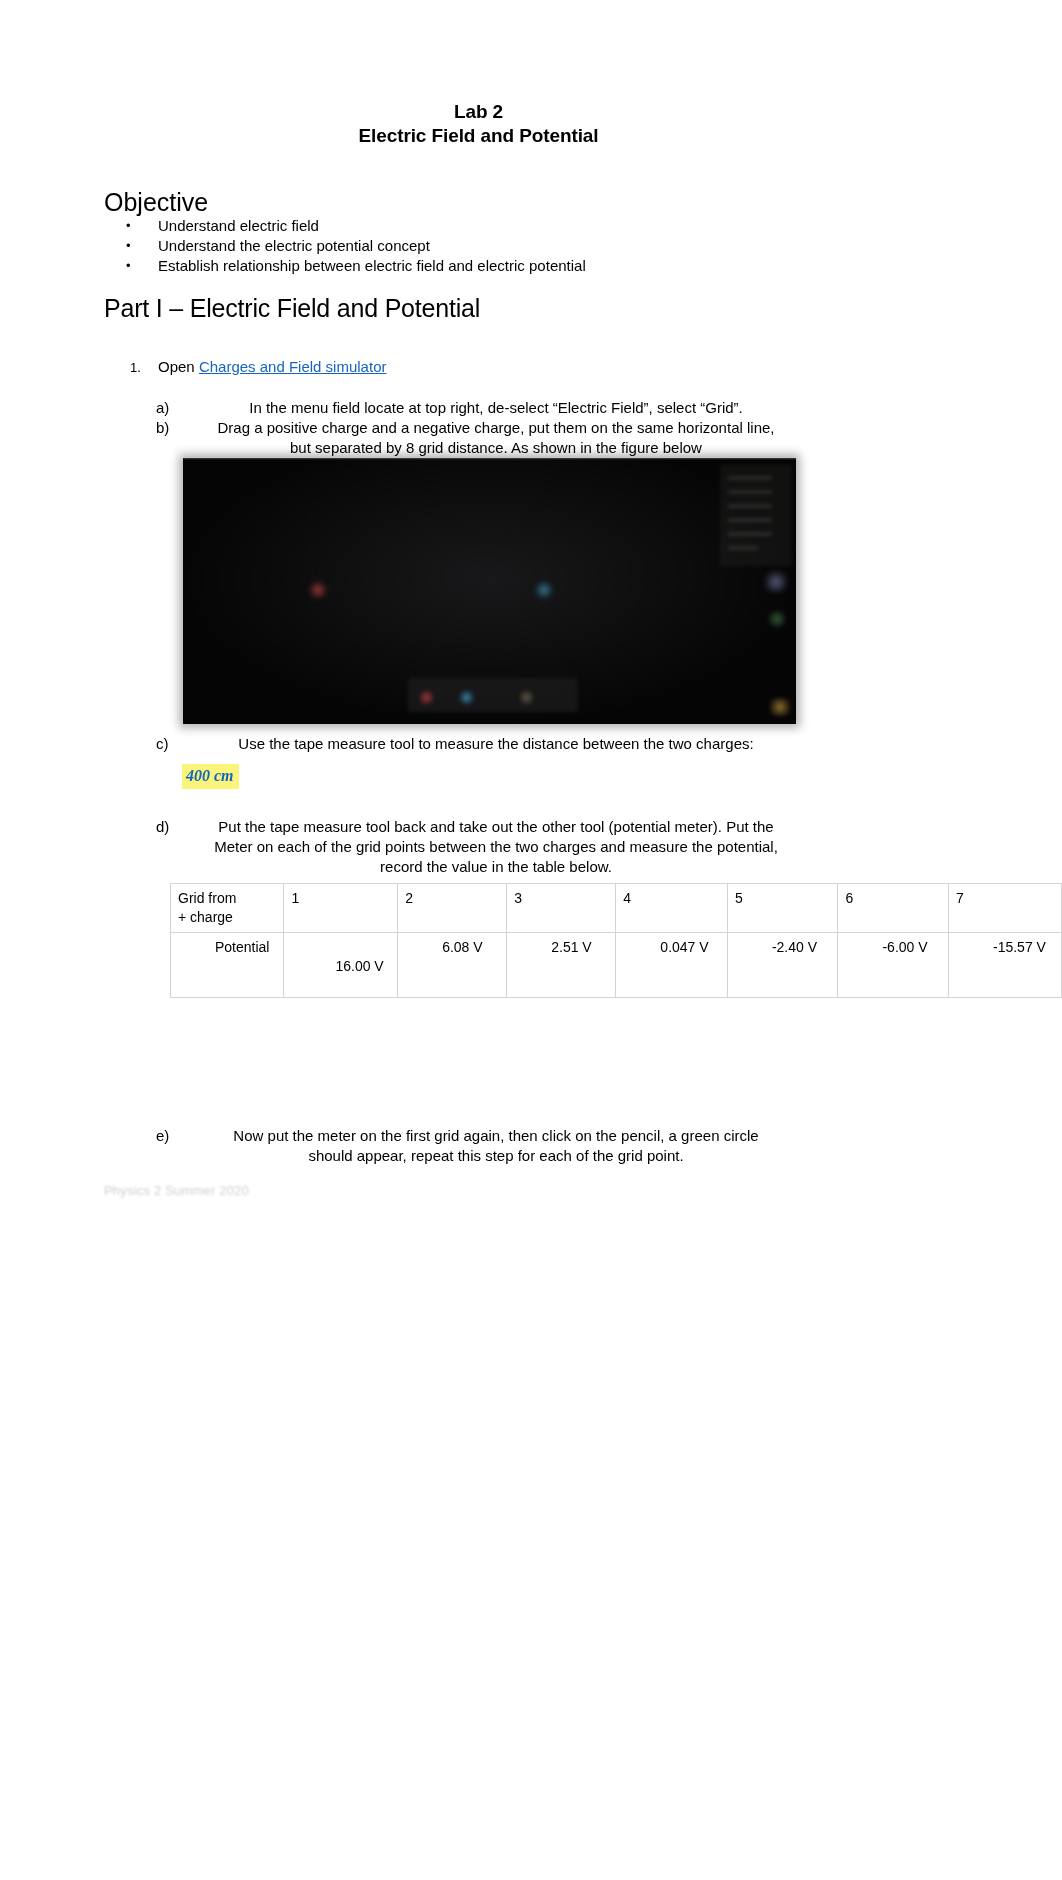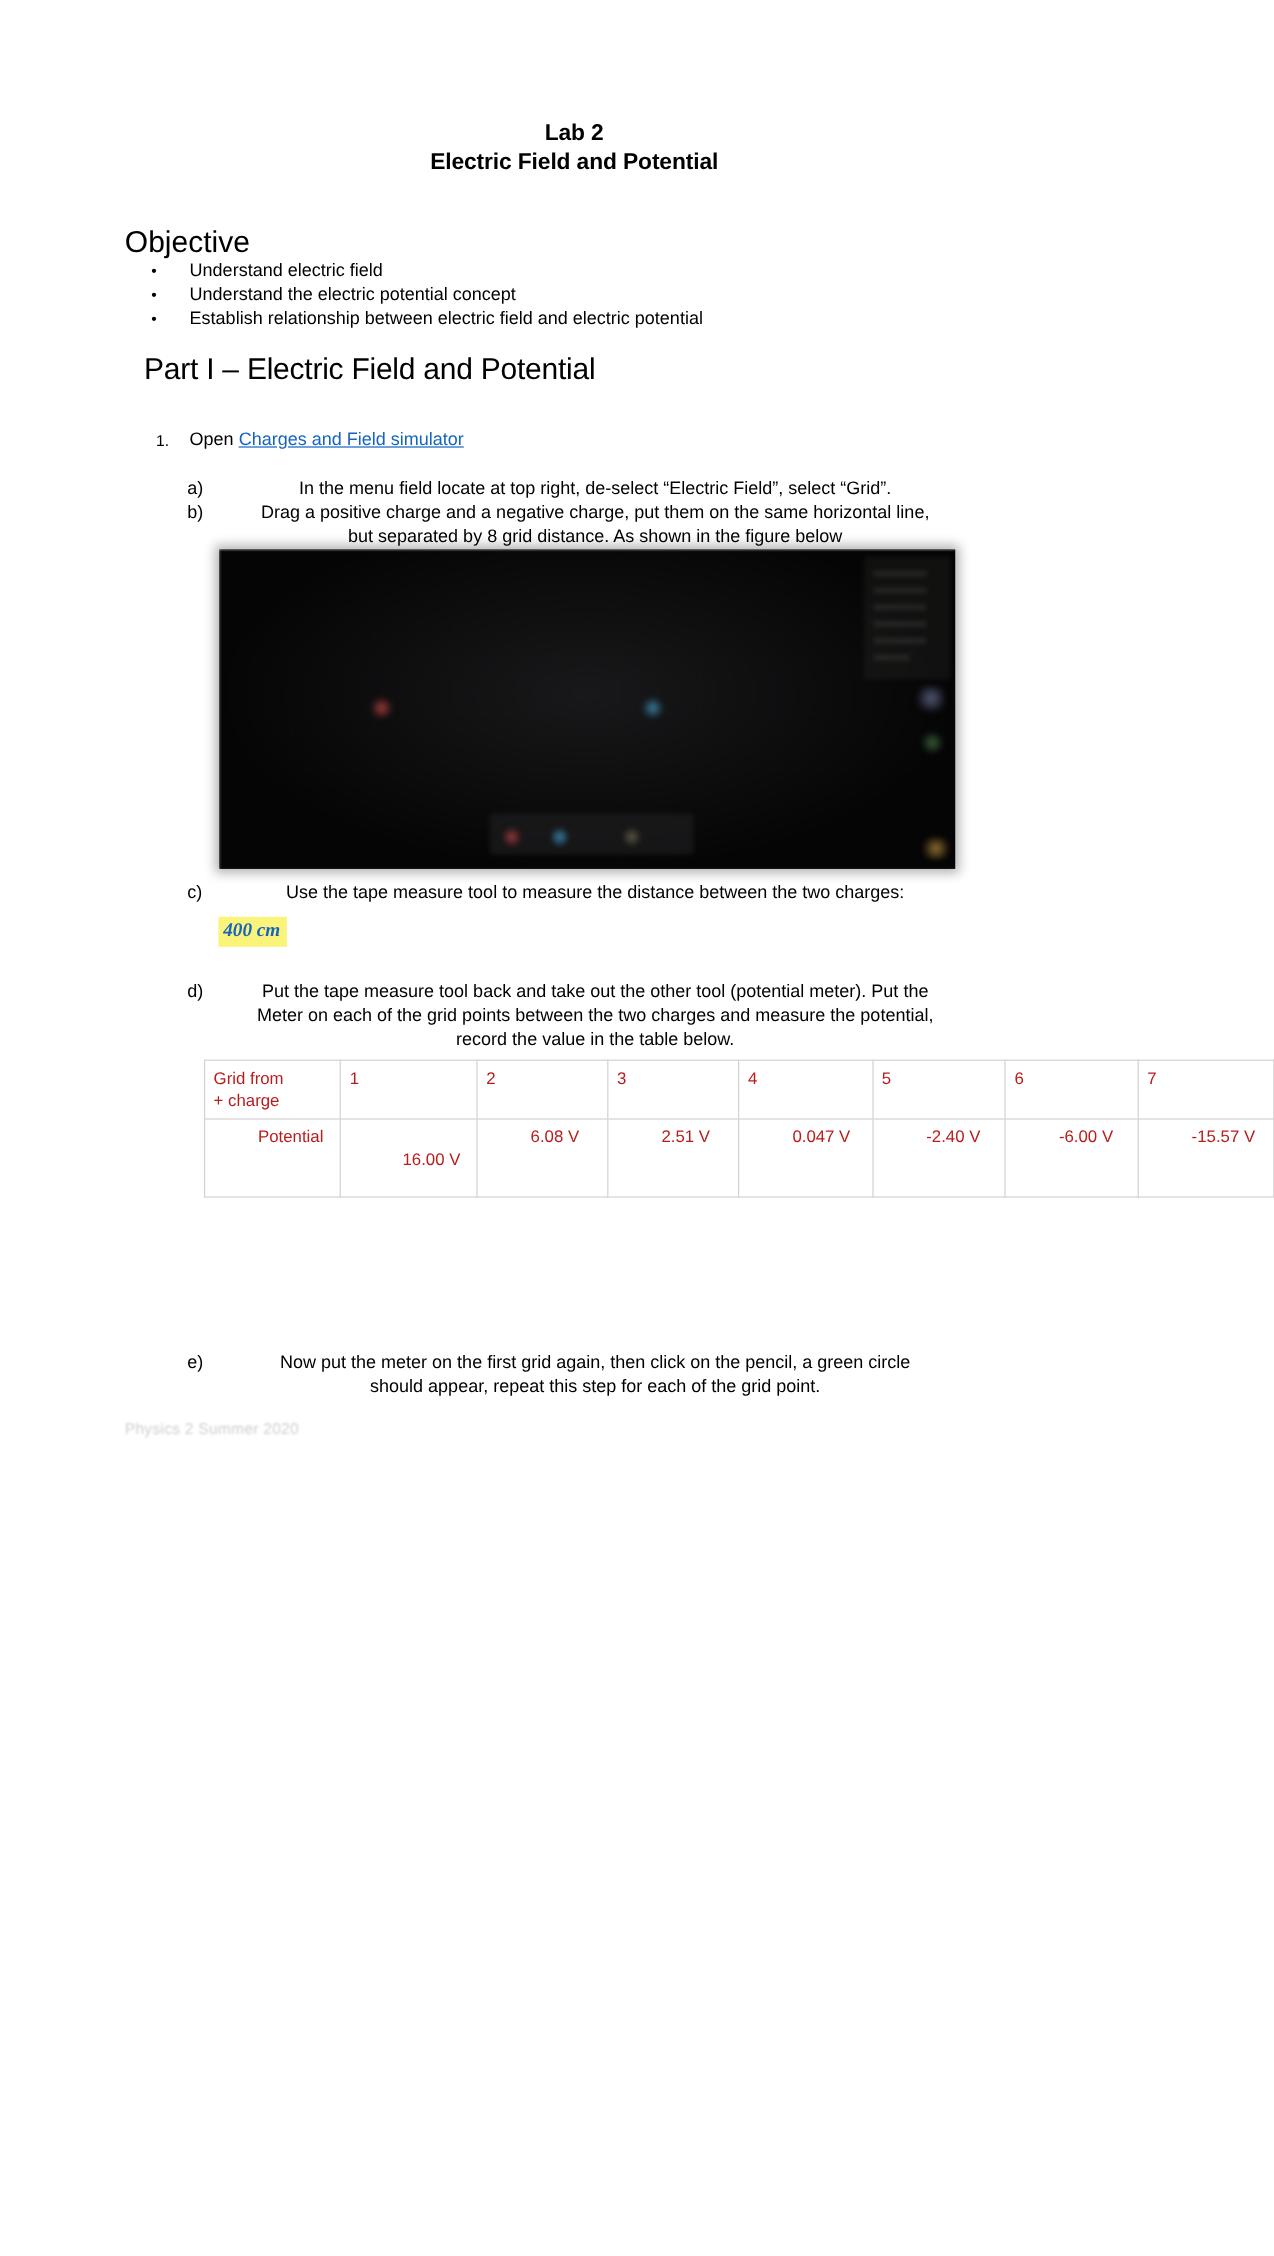--- a/index.html
+++ b/index.html
@@ -42,21 +42,21 @@
   .h-objective {
     position: absolute;
     left: 104px;
     top: 188px;
     font-size: 25px;
     line-height: 28px;
     font-weight: normal;
   }
   .h-part1 {
     position: absolute;
-    left: 120px;
+    left: 104px;
     top: 294px;
     font-size: 25px;
     line-height: 28px;
     font-weight: normal;
     letter-spacing: -0.2px;
   }
 
   
   .bullets {
     position: absolute;
@@ -286,21 +286,21 @@
     font-size: 14px;
     line-height: 19px;
     table-layout: fixed;
   }
   .data-table td {
     border: 1px solid #d3d3d3;
     vertical-align: top;
     padding: 5px 6px 5px 7px;
     font-size: 14px;
     line-height: 19px;
-    color: #b91c1c;
+    color: #000000;
   }
   .data-table td.c-label { width: 66px; }
   .data-table td.c-val   { width: 72px; }
   .data-table tr.r-head td { height: 32px; }
   .data-table tr.r-data td { height: 54px; padding-left: 44px; }
   .cell-second-line {
     display: block;
     padding-left: 7px;
   }
 

